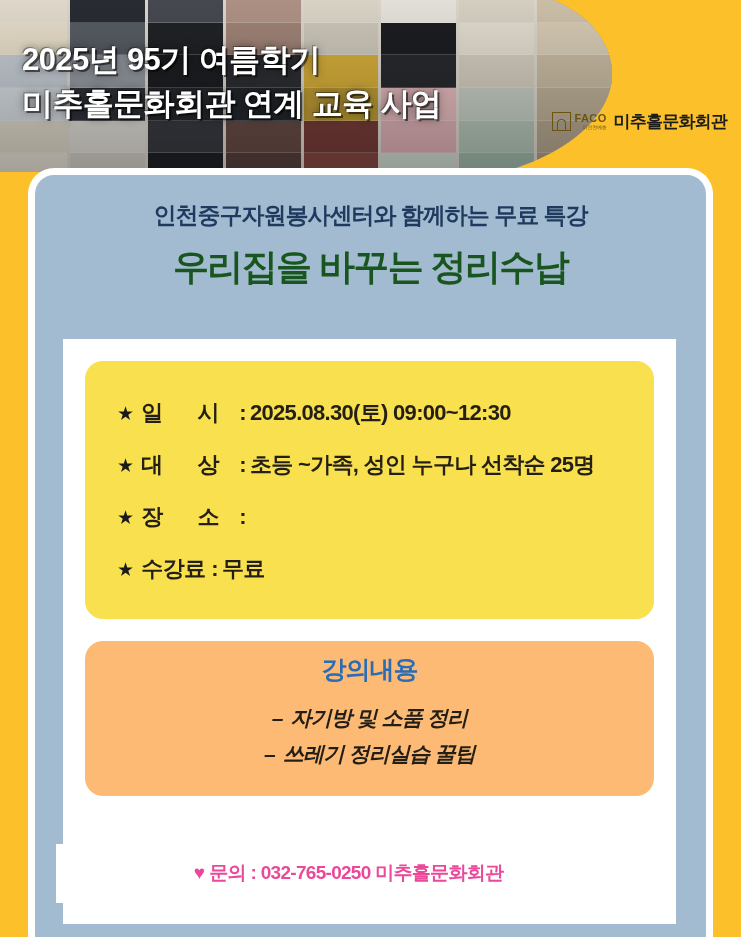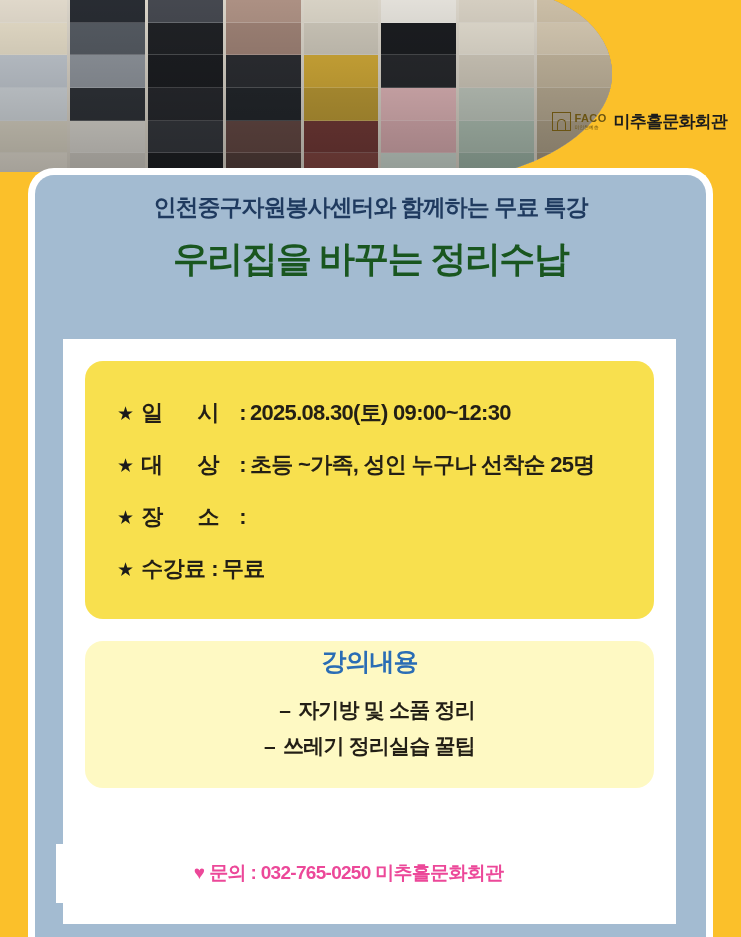--- a/index.html
+++ b/index.html
@@ -82,20 +82,21 @@
 
   
   .brand {
     position: absolute;
     right: 14px;
     top: 110px;
     z-index: 4;
     display: flex;
     align-items: center;
     gap: 7px;
+    text-align: right;
   }
   .brand-mark {
     display: flex;
     align-items: center;
     gap: 3px;
   }
   .brand-glyph {
     width: 19px;
     height: 19px;
     border: 1.6px solid #6b5412;
@@ -149,21 +150,21 @@
     border-radius: 26px 26px 0 0;
     border: 7px solid #ffffff;
     border-bottom: none;
     box-sizing: border-box;
     z-index: 2;
     overflow: hidden;
   }
 
   .panel-heading {
     text-align: center;
-    padding-top: 18px;
+    padding-top: 26px;
   }
   .subtitle {
     font-size: 23px;
     font-weight: 600;
     color: #1f3a5f;
     letter-spacing: -1px;
     line-height: 1.3;
   }
   .maintitle {
     font-size: 36px;
@@ -212,36 +213,37 @@
     display: inline-block;
     min-width: 98px;
     letter-spacing: 14px;
   }
   .info-key.wide { letter-spacing: -.7px; min-width: 0; }
   .info-sep { margin: 0 4px 0 0; }
   .info-val { }
 
   
   .card-content {
-    background: #fef9c3;
+    background: #fdba74;
     border-radius: 18px;
     margin-top: 22px;
-    padding: 4px 0 24px 0;
+    padding: 12px 0 24px 0;
     text-align: center;
   }
   .content-title {
     font-size: 25px;
     font-weight: 700;
     color: #2a6db5;
     letter-spacing: -1px;
     margin-bottom: 14px;
   }
   .content-list {
     display: inline-block;
-    text-align: right;
+    text-align: center;
+    font-style: italic;
   }
   .content-item {
     font-size: 21px;
     font-weight: 700;
     color: #231f16;
     letter-spacing: -.8px;
     line-height: 1.72;
     white-space: nowrap;
   }
   .dash { margin-right: 8px; }
@@ -338,20 +340,24 @@
             <i style="background:#e2d5bd"></i>
             <i style="background:#d2c4aa"></i>
             <i style="background:#c7b99f"></i>
             <i style="background:#bdaf95"></i>
             <i style="background:#b3a58b"></i>
         </div>
       </div>
       <div class="hero-shade"></div>
     </div>
 
+    <div class="hero-title">
+      <div>2025년 95기 여름학기</div>
+      <div>미추홀문화회관 연계 교육 사업</div>
+    </div>
   </div>
 
   <div class="brand">
     <div class="brand-mark">
       <div class="brand-glyph">
           <span></span>
         </div>
       <div class="brand-faco">
         <b>FACO</b>
         <em>미인천예총</em>

